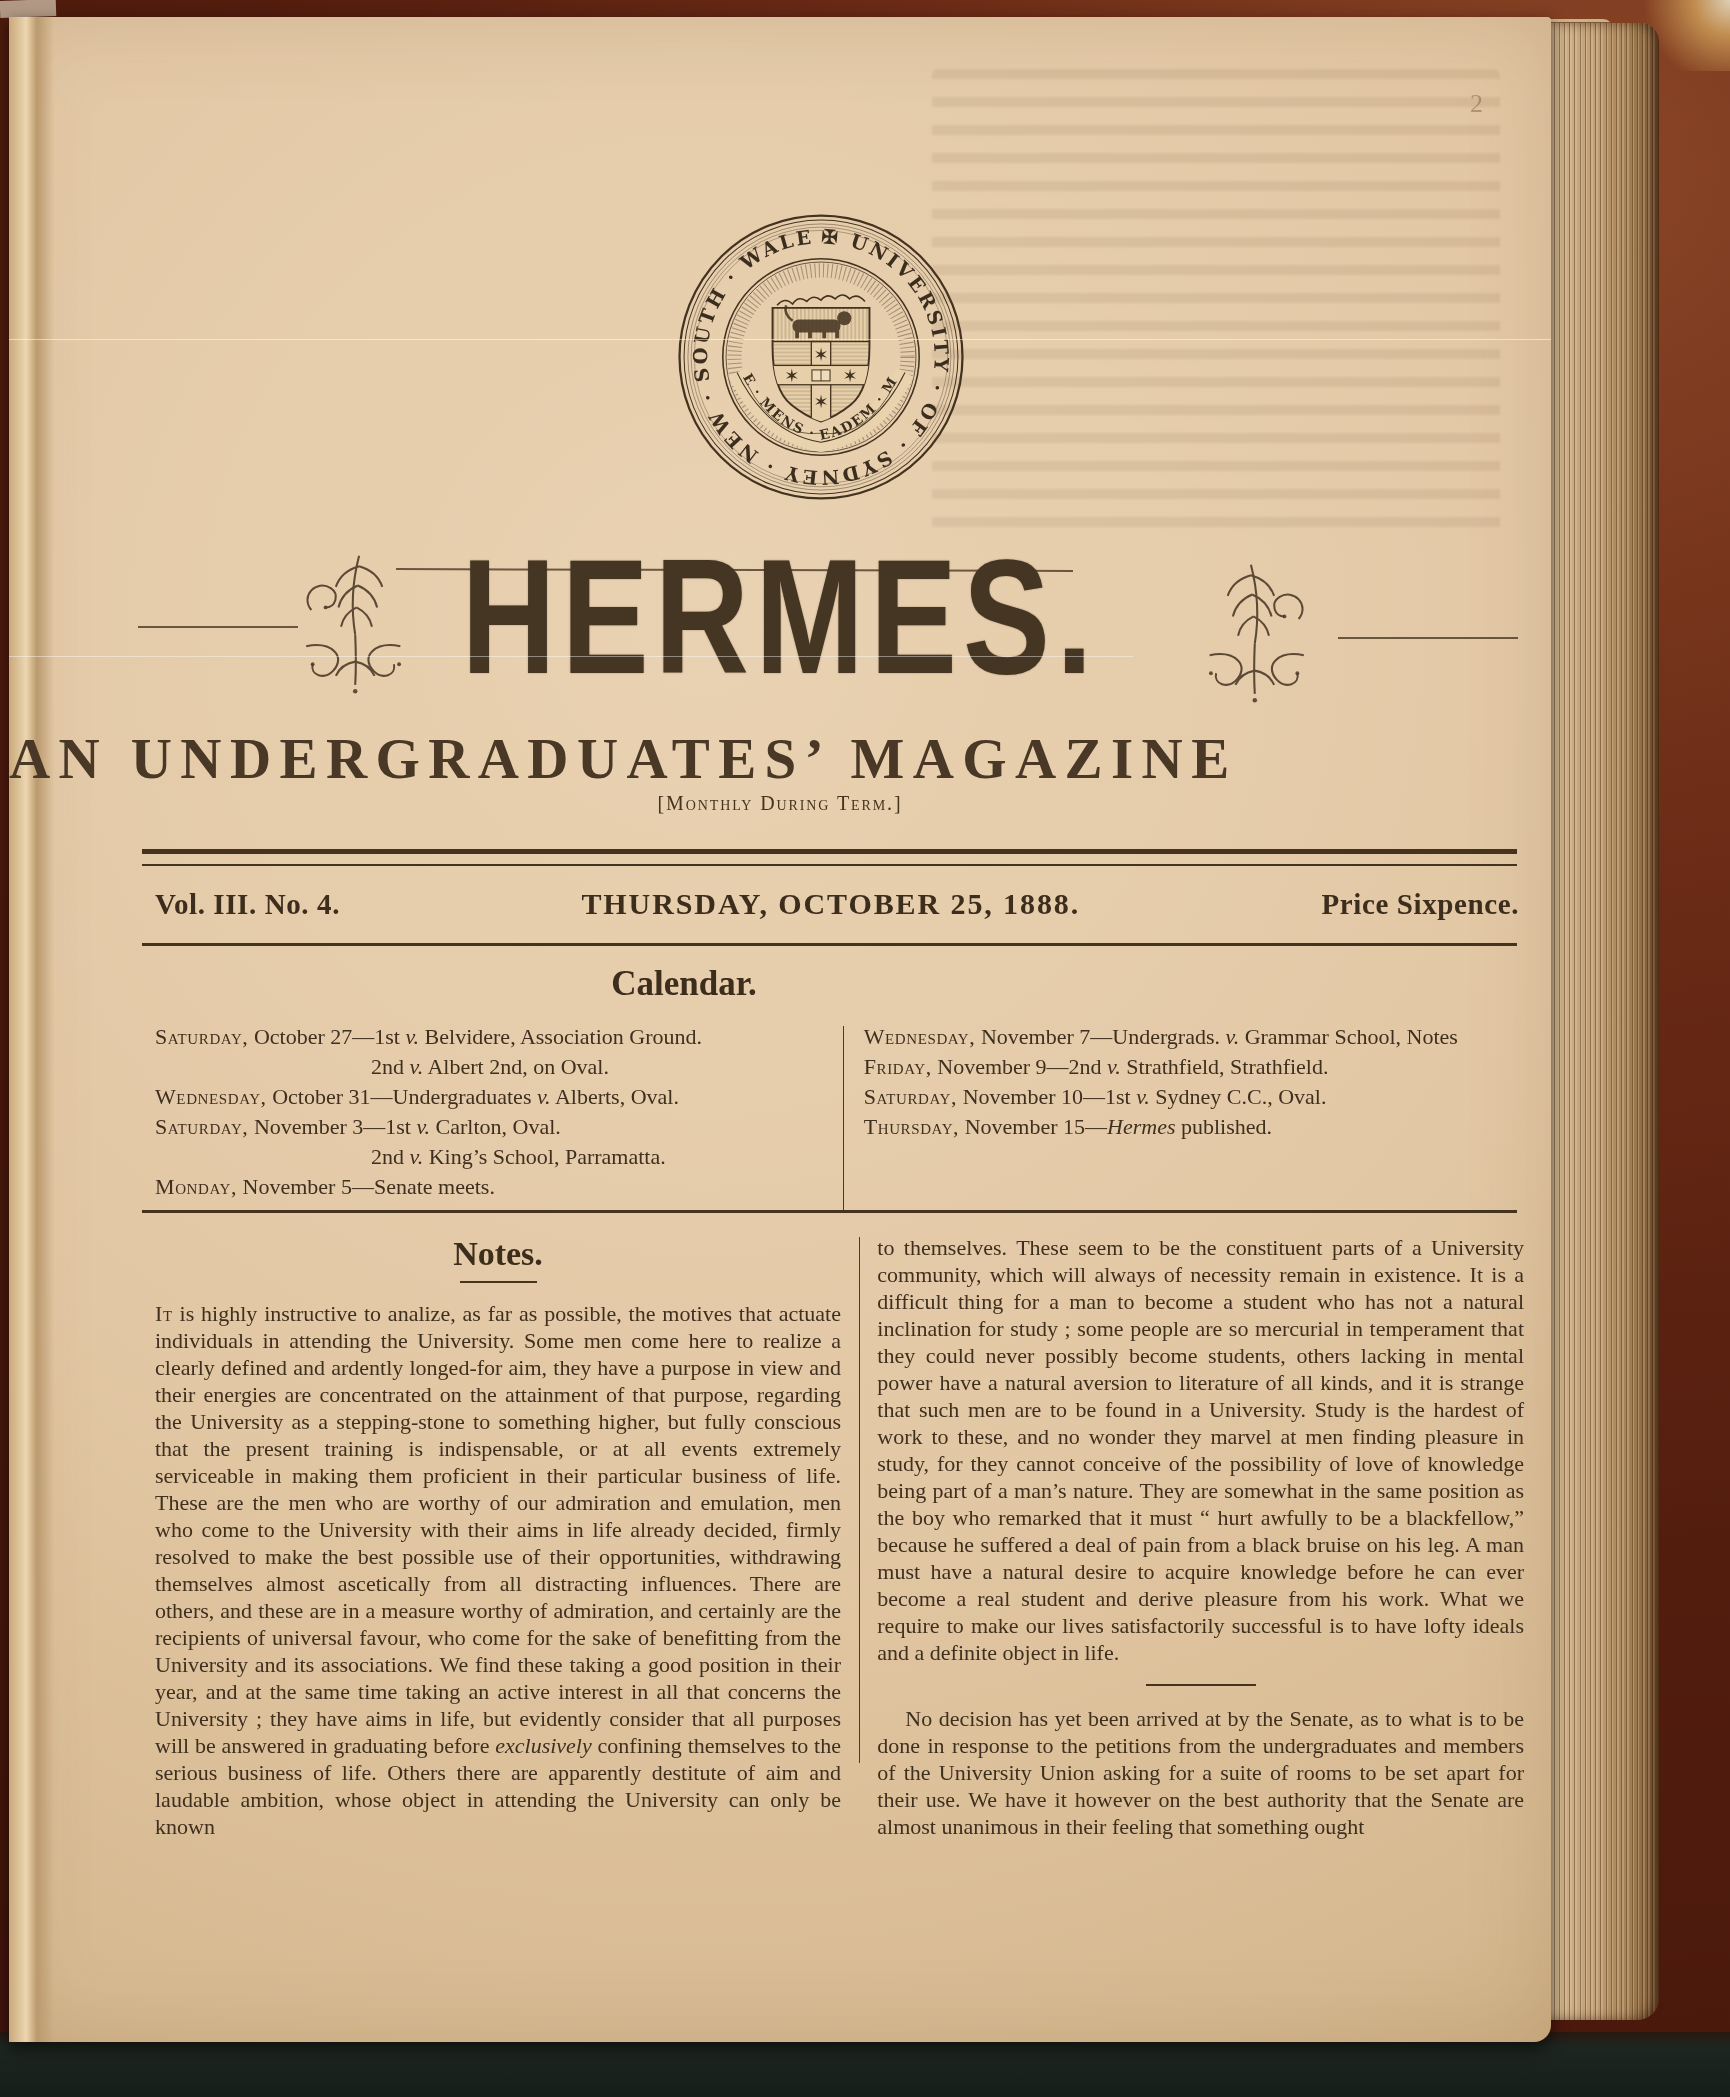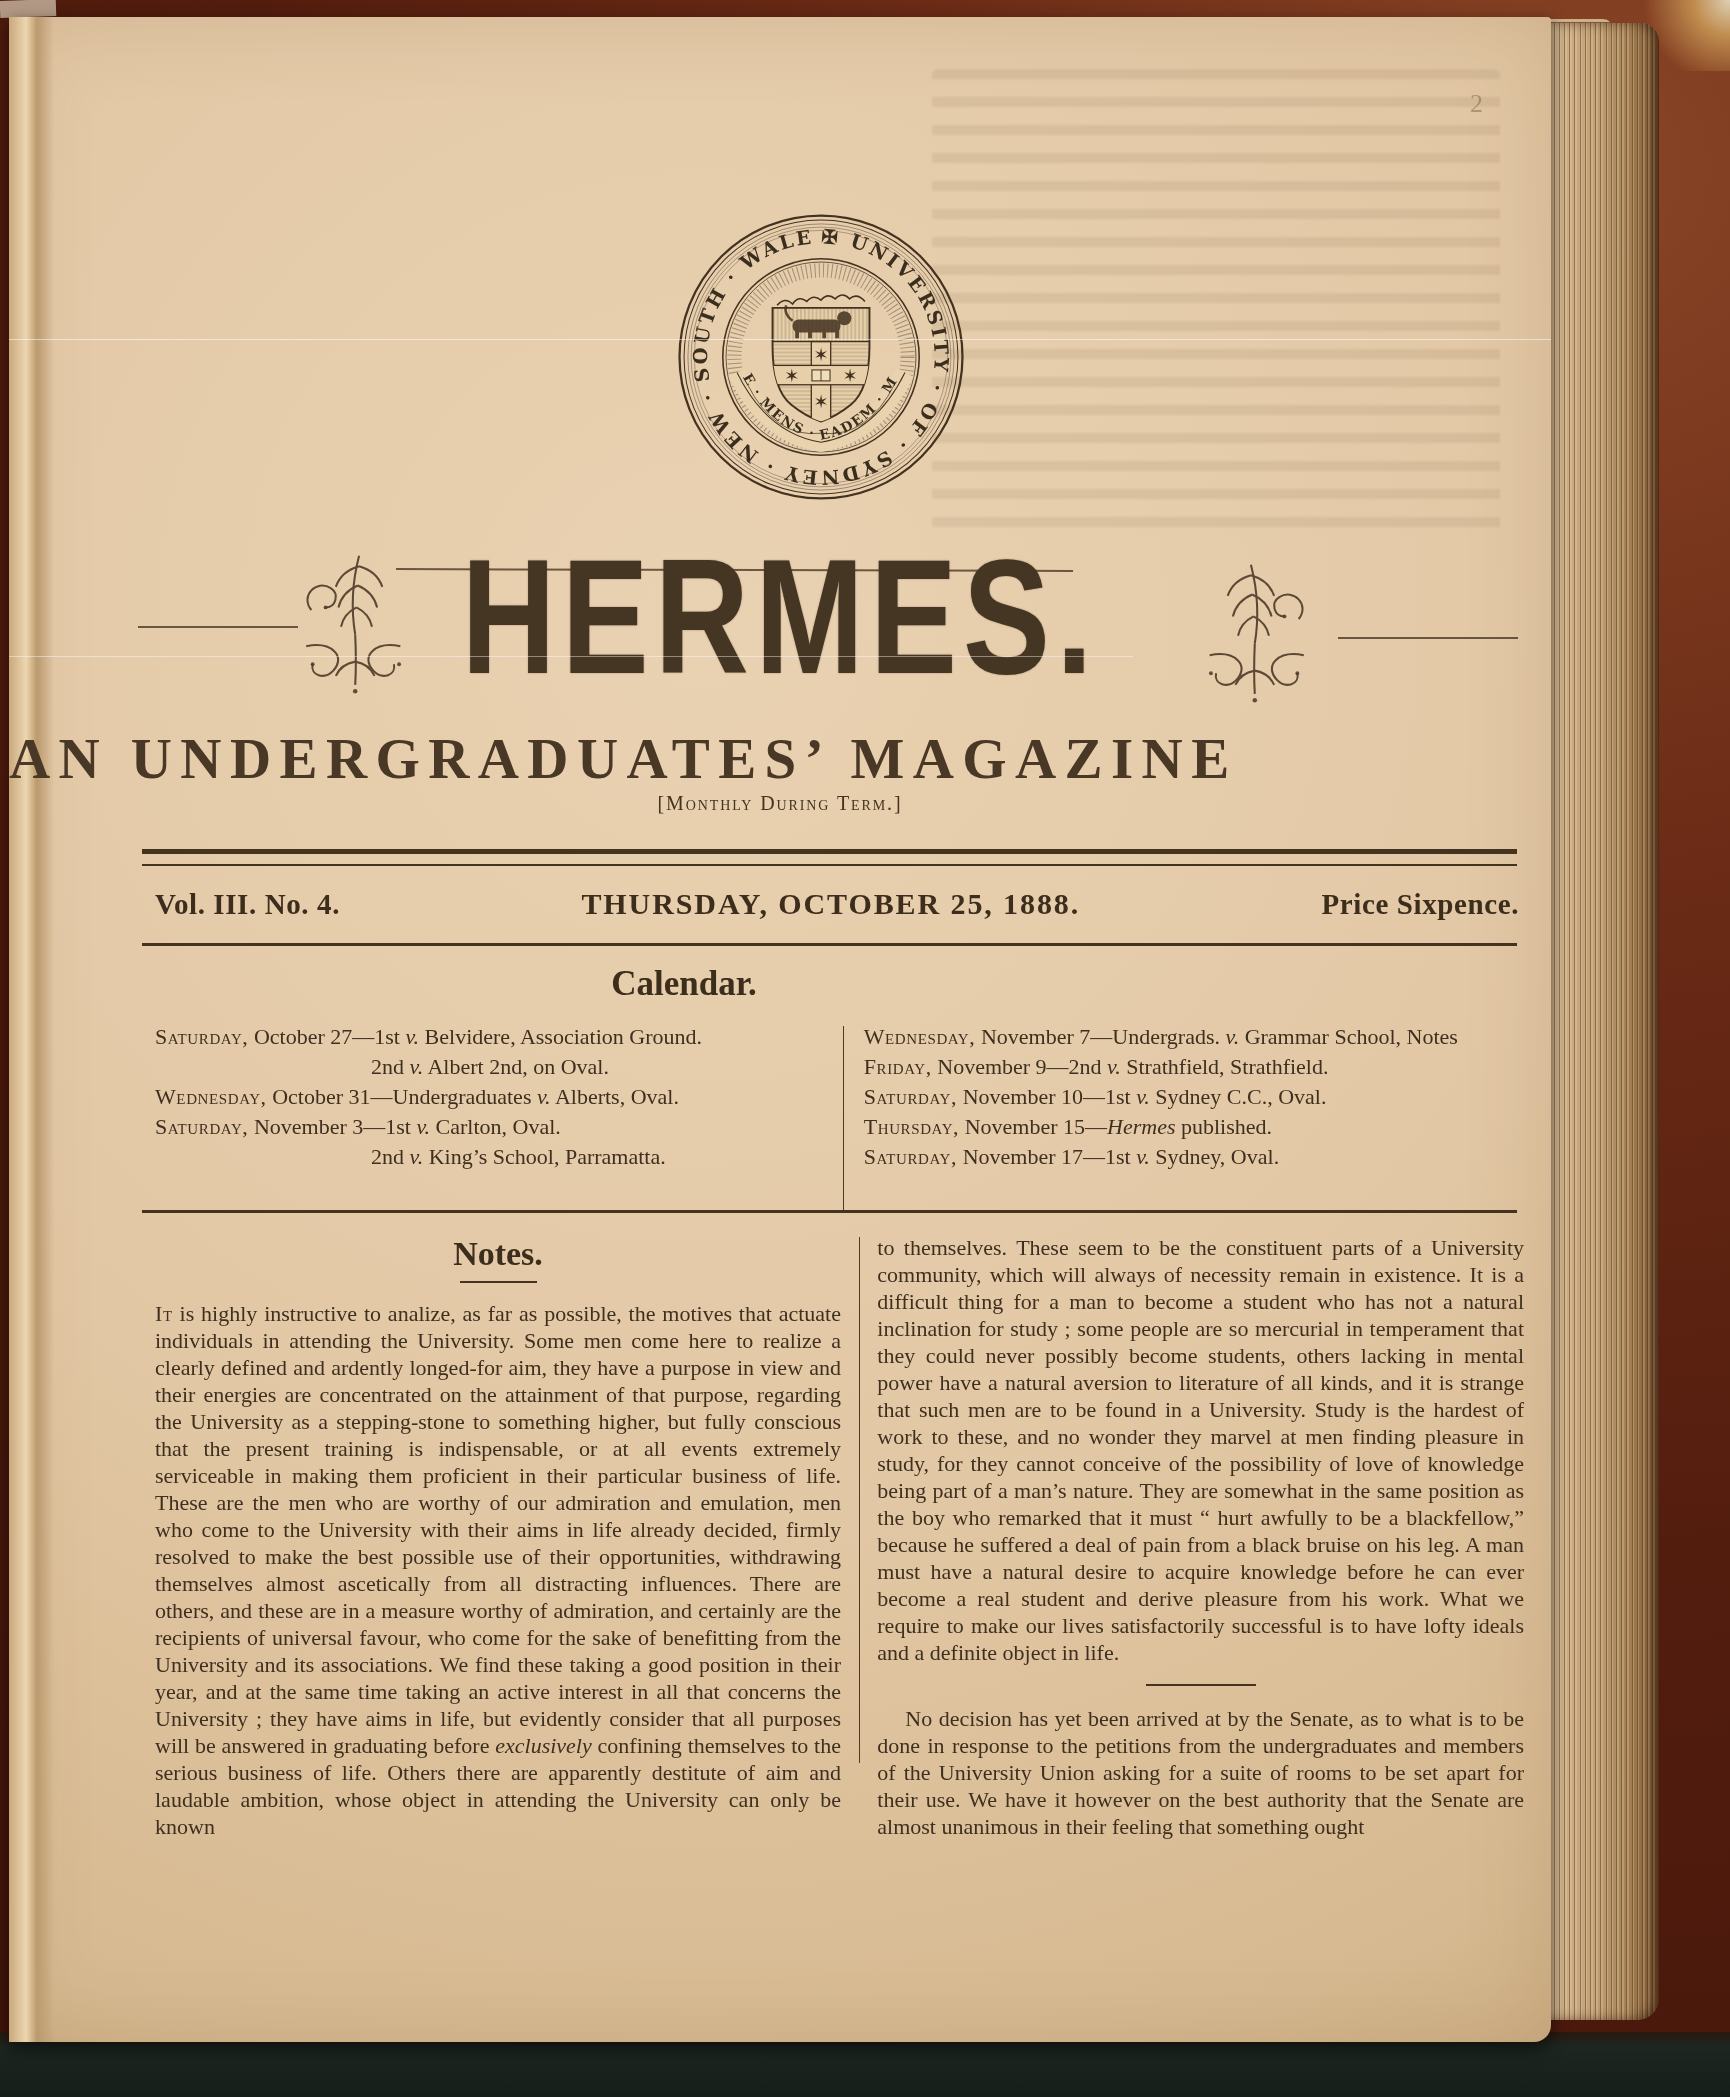--- a/index.html
+++ b/index.html
@@ -237,28 +237,28 @@
   <div class="rule rule-mast-bottom"></div>
 
   <div class="cal-heading">Calendar.</div>
   <div class="cal-columns">
     <div class="cal-col-left">
         <div class="cal-line"><span class="seg-sc">Saturday,</span><span class="seg"> October 27—1st </span><span class="seg-i">v.</span><span class="seg"> Belvidere, Association Ground.</span></div>
         <div class="cal-line indent"><span class="seg">2nd </span><span class="seg-i">v.</span><span class="seg"> Albert 2nd, on Oval.</span></div>
         <div class="cal-line"><span class="seg-sc">Wednesday,</span><span class="seg"> October 31—Undergraduates </span><span class="seg-i">v.</span><span class="seg"> Alberts, Oval.</span></div>
         <div class="cal-line"><span class="seg-sc">Saturday,</span><span class="seg"> November 3—1st </span><span class="seg-i">v.</span><span class="seg"> Carlton, Oval.</span></div>
         <div class="cal-line indent"><span class="seg">2nd </span><span class="seg-i">v.</span><span class="seg"> King’s School, Parramatta.</span></div>
+        <div class="cal-line"><span class="seg-sc">Monday,</span><span class="seg"> November 5—Senate meets.</span></div>
       </div>
     <div class="cal-divider"></div>
     <div class="cal-col-right">
         <div class="cal-line"><span class="seg-sc">Wednesday,</span><span class="seg"> November 7—Undergrads. </span><span class="seg-i">v.</span><span class="seg"> Grammar School, Notes</span></div>
         <div class="cal-line"><span class="seg-sc">Friday,</span><span class="seg"> November 9—2nd </span><span class="seg-i">v.</span><span class="seg"> Strathfield, Strathfield.</span></div>
         <div class="cal-line"><span class="seg-sc">Saturday,</span><span class="seg"> November 10—1st </span><span class="seg-i">v.</span><span class="seg"> Sydney C.C., Oval.</span></div>
         <div class="cal-line"><span class="seg-sc">Thursday,</span><span class="seg"> November 15—</span><span class="seg-i">Hermes</span><span class="seg"> published.</span></div>
-        <div class="cal-line"><span class="seg-sc">Saturday,</span><span class="seg"> November 17—1st </span><span class="seg-i">v.</span><span class="seg"> Sydney, Oval.</span></div>
       </div>
   </div>
   <div class="rule rule-cal-bottom"></div>
 
   <div class="body-columns">
     <div class="col-left">
       <div class="notes-heading">Notes.</div>
       <div class="notes-rule"></div>
       <div class="para"><span class="seg-sc">It</span><span class="seg"> is highly instructive to analize, as far as possible, the motives that actuate individuals in attending the University. Some men come here to realize a clearly defined and ardently longed-for aim, they have a purpose in view and their energies are concentrated on the attainment of that purpose, regarding the University as a stepping-stone to something higher, but fully conscious that the present training is indispensable, or at all events extremely serviceable in making them proficient in their particular business of life. These are the men who are worthy of our admiration and emulation, men who come to the University with their aims in life already decided, firmly resolved to make the best possible use of their opportunities, withdrawing themselves almost ascetically from all distracting influences. There are others, and these are in a measure worthy of admiration, and certainly are the recipients of universal favour, who come for the sake of benefitting from the University and its associations. We find these taking a good position in their year, and at the same time taking an active interest in all that concerns the University ; they have aims in life, but evidently consider that all purposes will be answered in graduating before </span><span class="seg-i">exclusively</span><span class="seg"> confining themselves to the serious business of life. Others there are apparently destitute of aim and laudable ambition, whose object in attending the University can only be known</span></div>
     </div>

